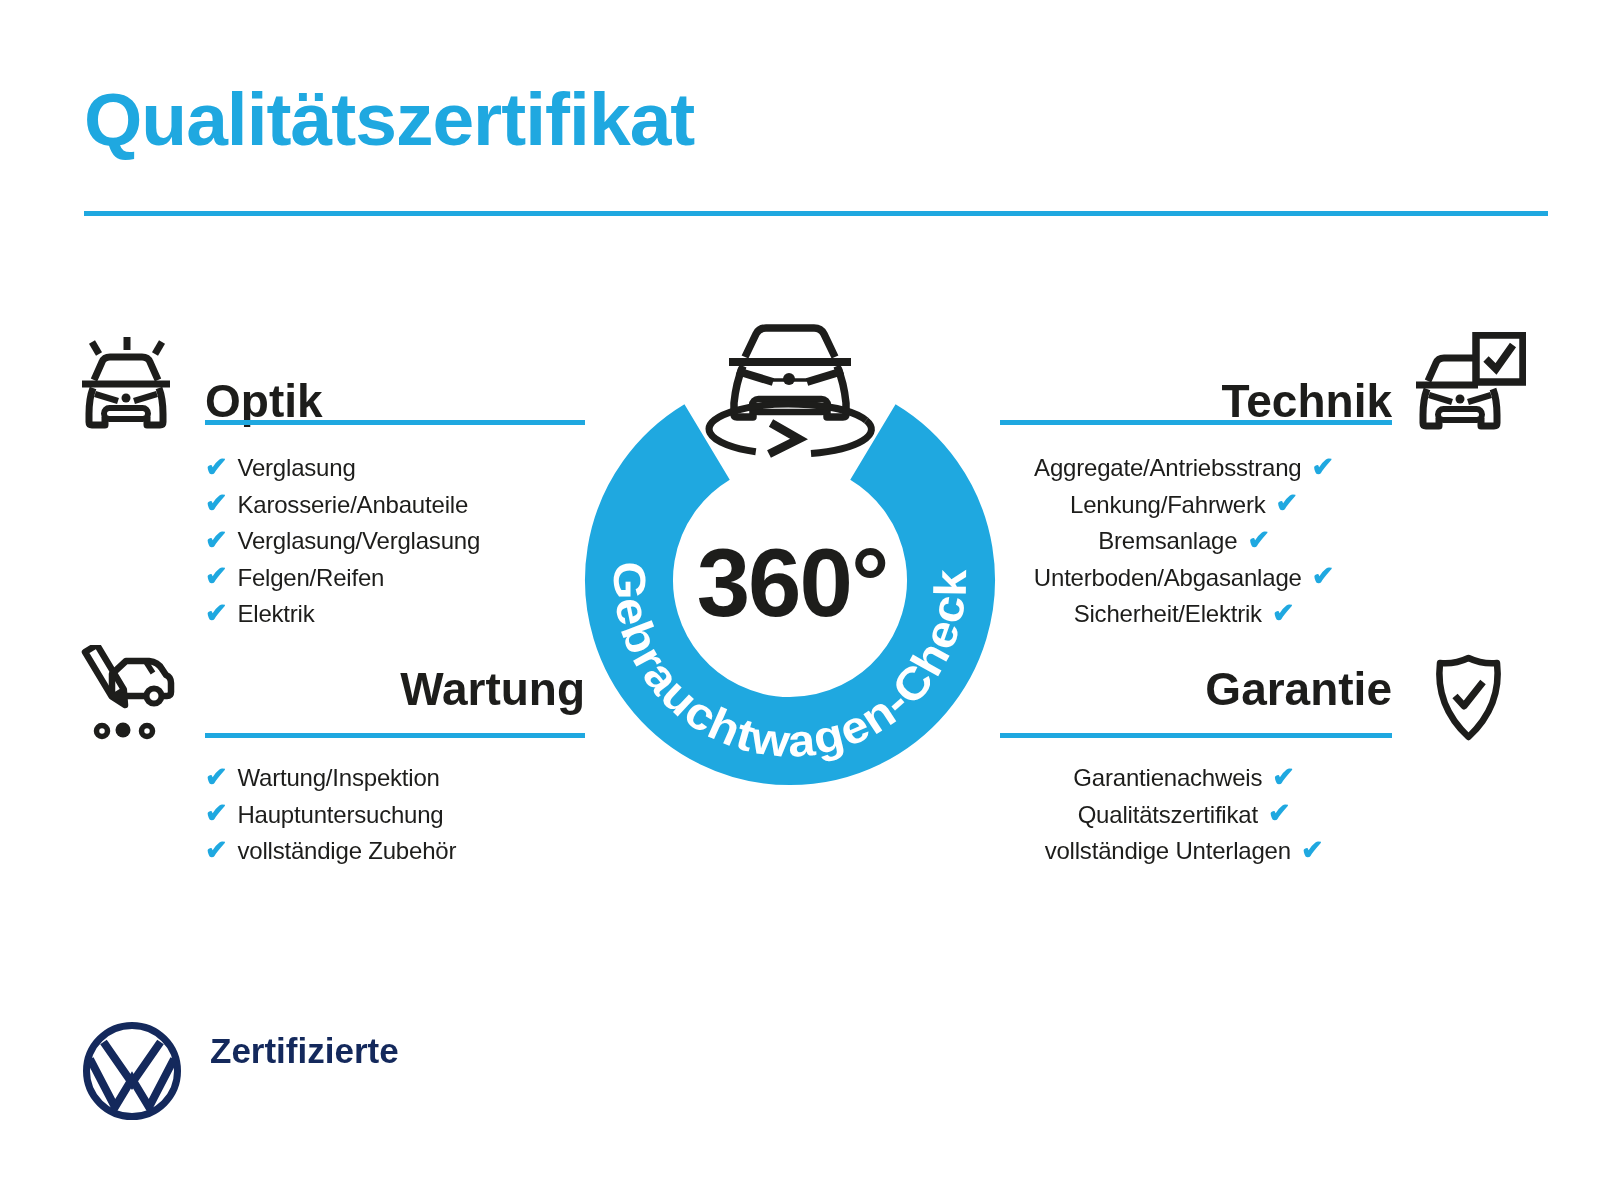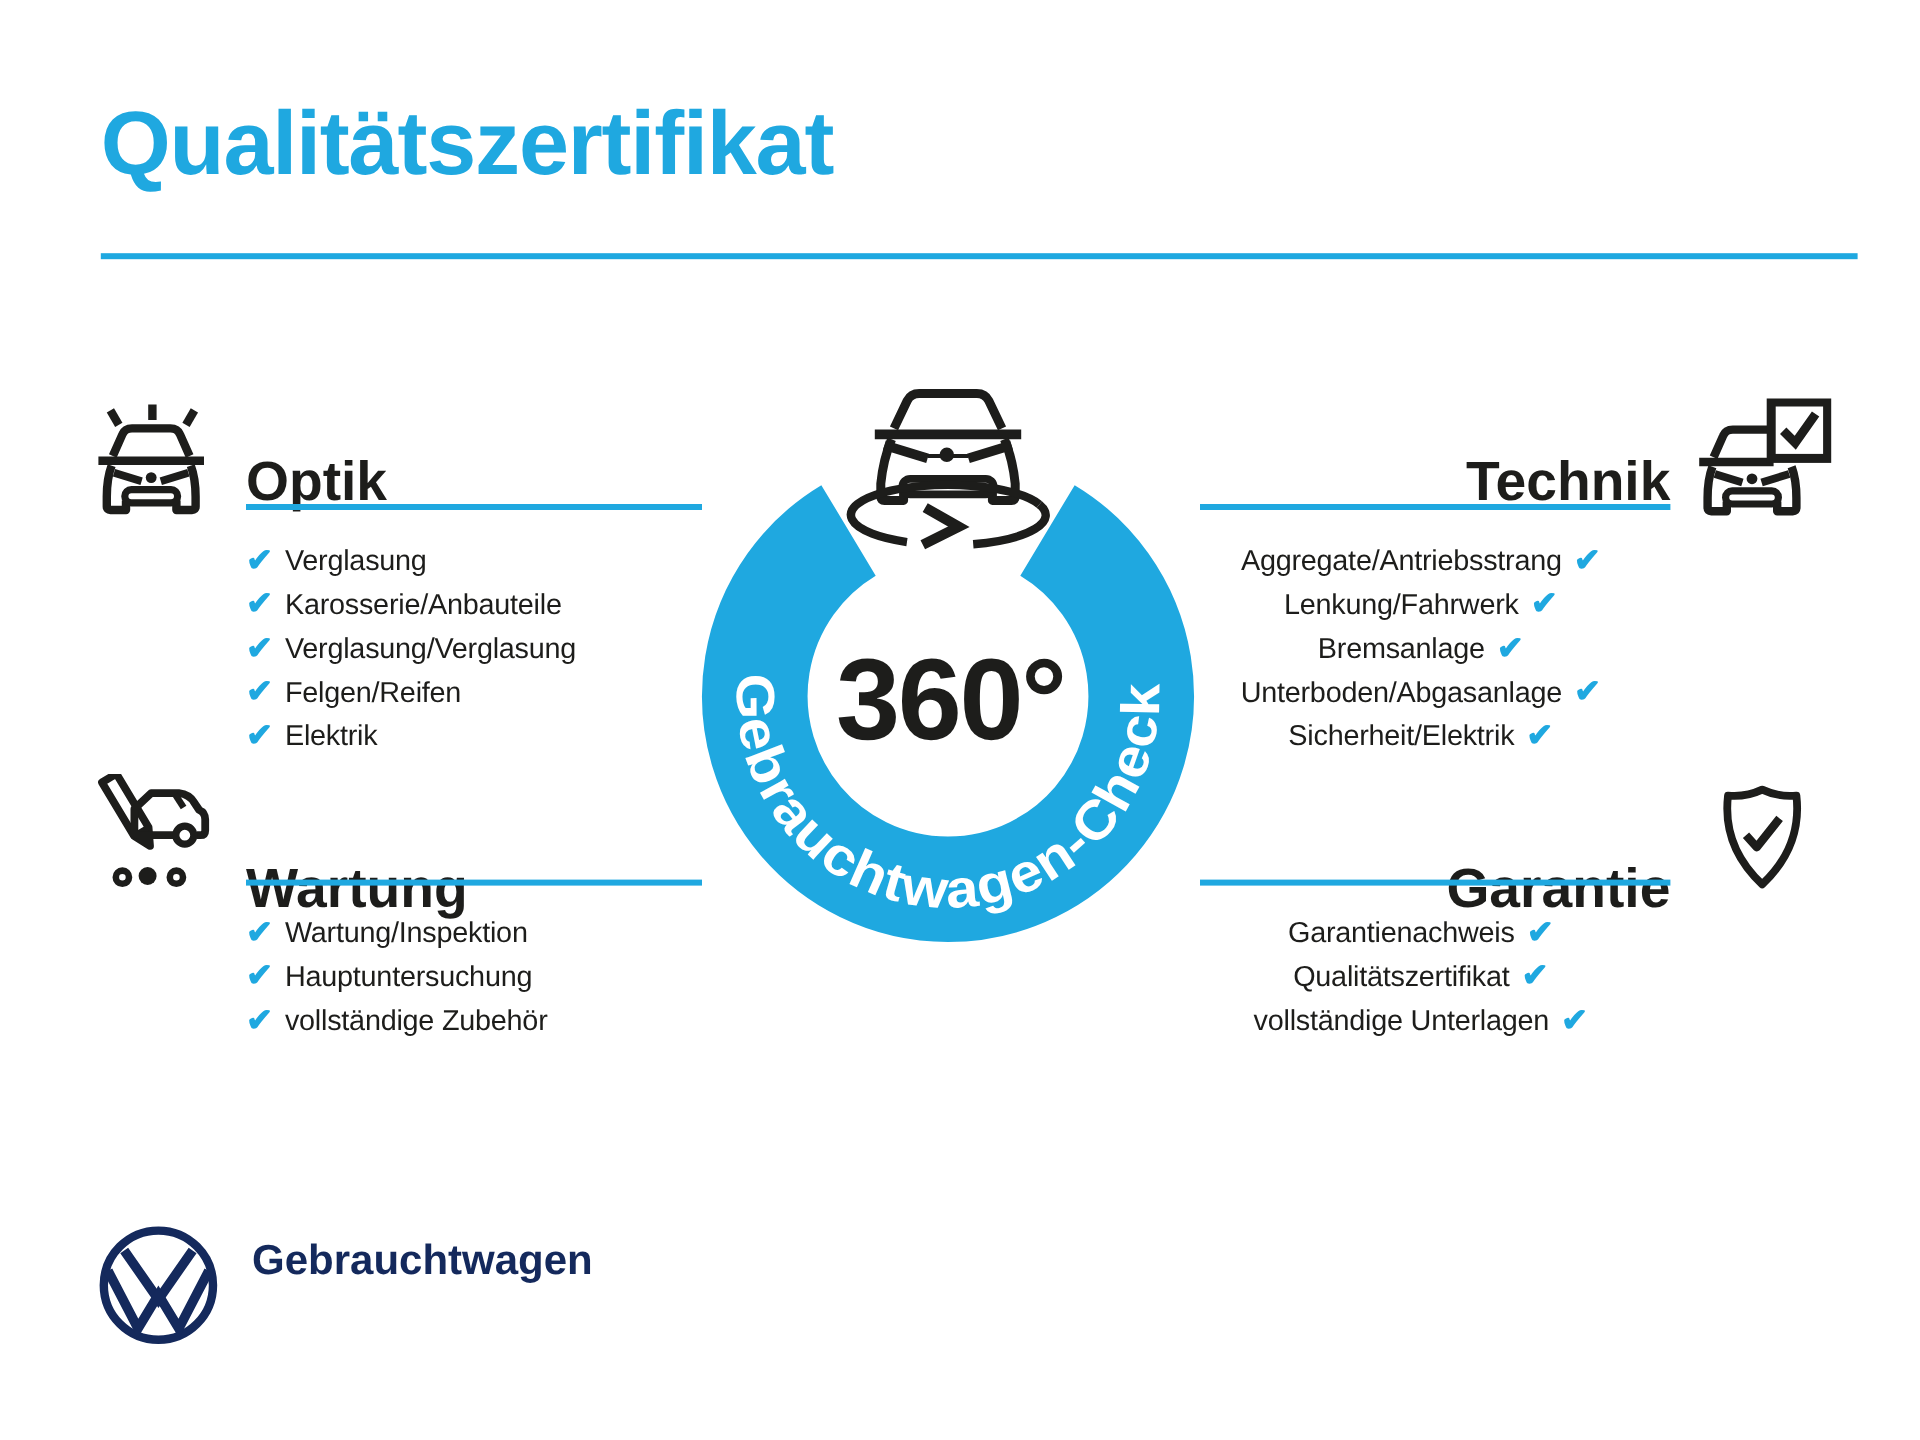--- a/index.html
+++ b/index.html
@@ -21,21 +21,21 @@
   .title-rule{
     left:84px;top:211px;width:1464px;height:5px;background:var(--blue);
   }
 
   .section-header{
     font-size:46px;font-weight:700;color:var(--ink);line-height:1;
   }
   .hdr-left{left:205px;width:380px;text-align:left;}
   .hdr-right{left:1000px;width:392px;text-align:right;}
   .row1{top:378px;}
-  .row2{top:717px;}
+  .row2{top:666px;text-align:right;}
 
   .section-rule{height:5px;background:var(--blue);}
   .rule-l1{left:205px;top:420px;width:380px;}
   .rule-r1{left:1000px;top:420px;width:392px;}
   .rule-l2{left:205px;top:733px;width:380px;}
   .rule-r2{left:1000px;top:733px;width:392px;}
 
   ul.check-list{list-style:none;}
   .list-l1{left:205px;top:450px;width:380px;}
   .list-r1{left:1000px;top:450px;width:368px;}
@@ -239,14 +239,14 @@
 </svg>
 
 <svg class="abs vw-logo" style="left:82px;top:1021px" width="100" height="100" viewBox="0 0 100 100">
   <g stroke="currentColor" fill="none" stroke-linecap="butt" stroke-linejoin="miter">
     <circle cx="50" cy="50" r="45.5" stroke-width="7"></circle>
     <path d="M21.5 21 L50 62 L78.5 21" stroke-width="8"></path>
     <path d="M8 38 L33 86 L50 58 L67 86 L92 38" stroke-width="8"></path>
   </g>
 </svg>
 <div class="abs brand-text">
-  <div>Gebrauchtwagen</div>
+  <div>Zertifizierte</div>
 </div>
 
 </body></html>

